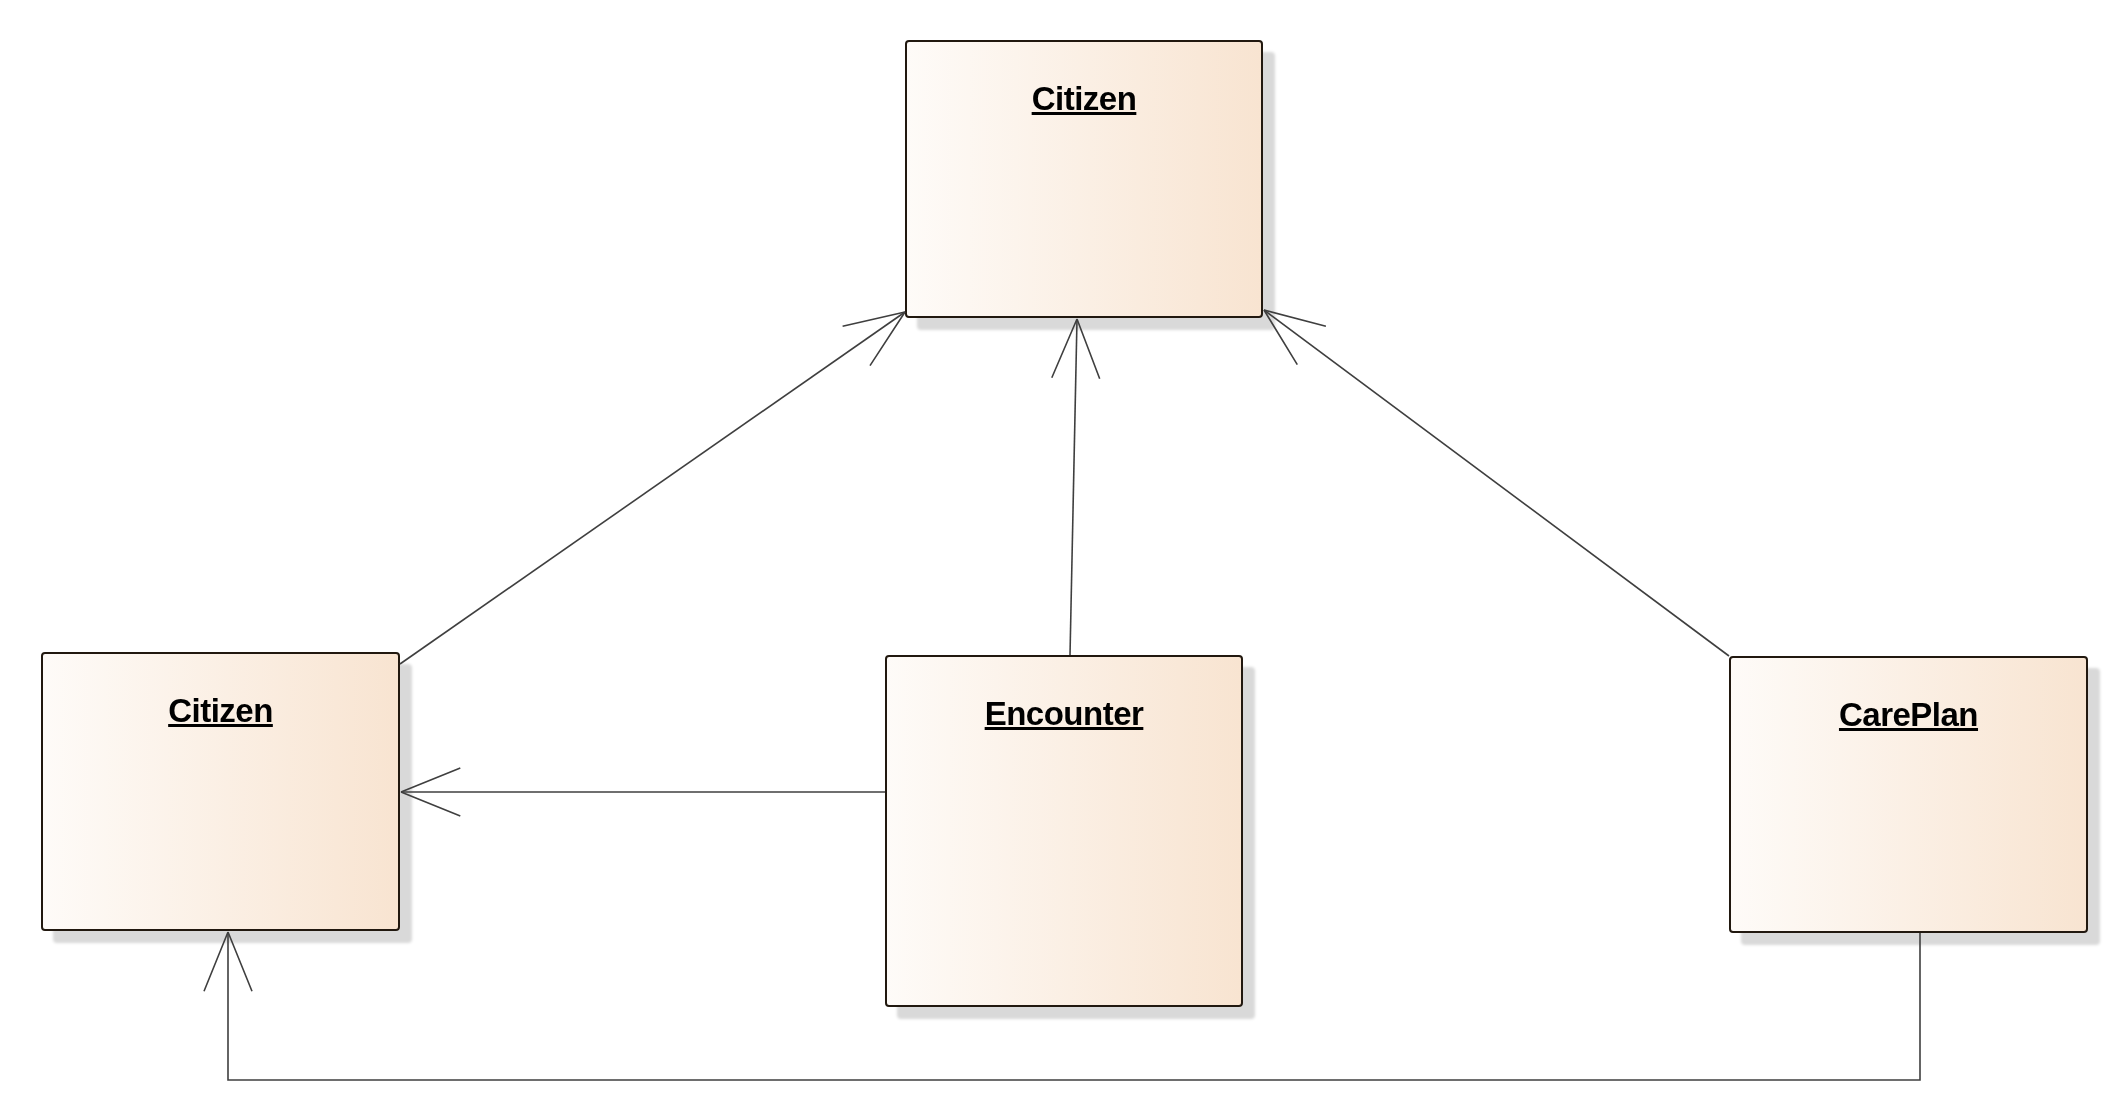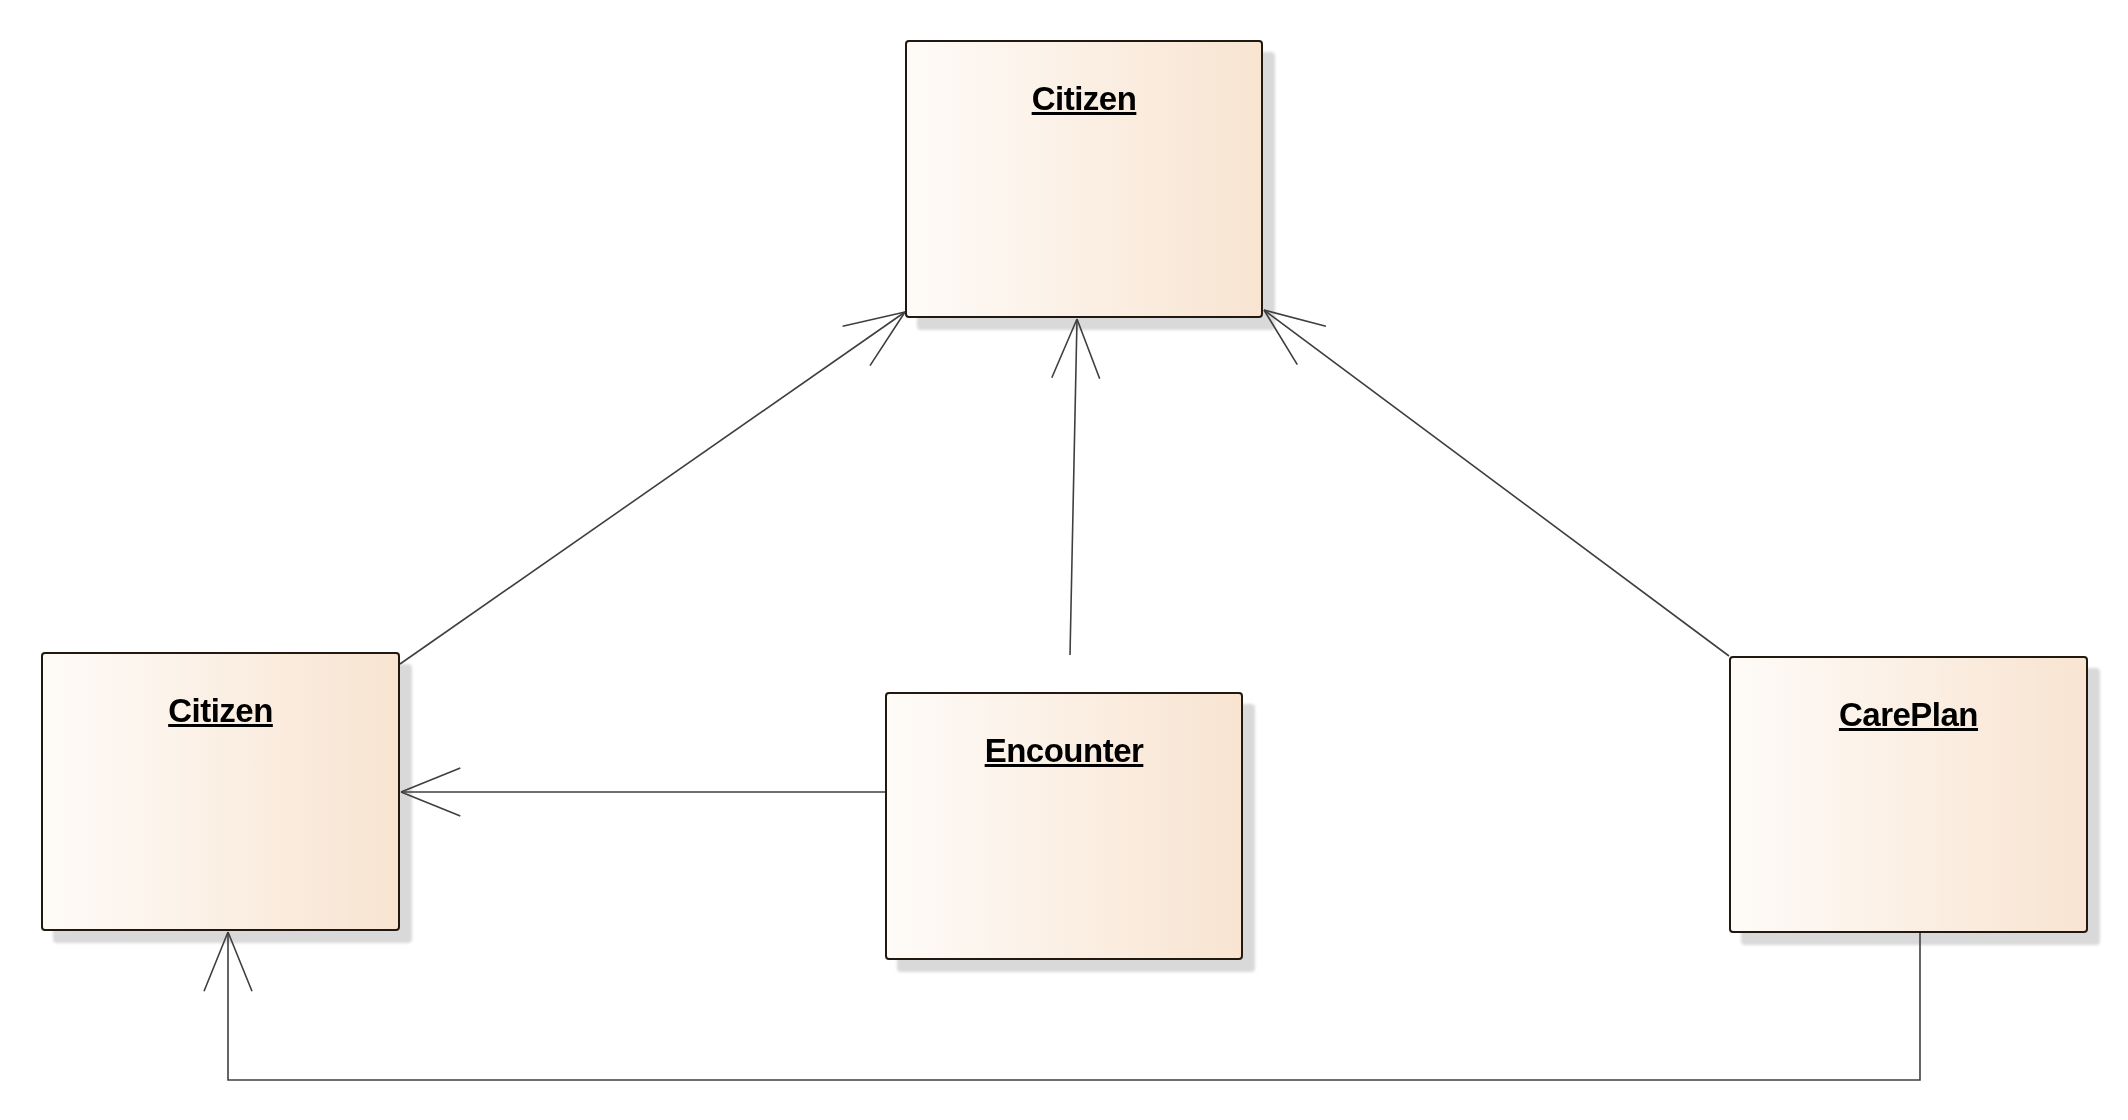--- a/index.html
+++ b/index.html
@@ -54,21 +54,21 @@
 <div class="canvas">
 
   <div class="node" style="left:905px;top:40px;width:358px;height:278px">
     <div class="node-title">Citizen</div>
   </div>
 
   <div class="node" style="left:41px;top:652px;width:359px;height:279px">
     <div class="node-title">Citizen</div>
   </div>
 
-  <div class="node" style="left:885px;top:692px;width:358px;height:268px">
+  <div class="node" style="left:885px;top:655px;width:358px;height:352px">
     <div class="node-title">Encounter</div>
   </div>
 
   <div class="node" style="left:1729px;top:656px;width:359px;height:277px">
     <div class="node-title">CarePlan</div>
   </div>
 
   <svg class="connectors" viewBox="0 0 2128 1120">
 
     <g>

